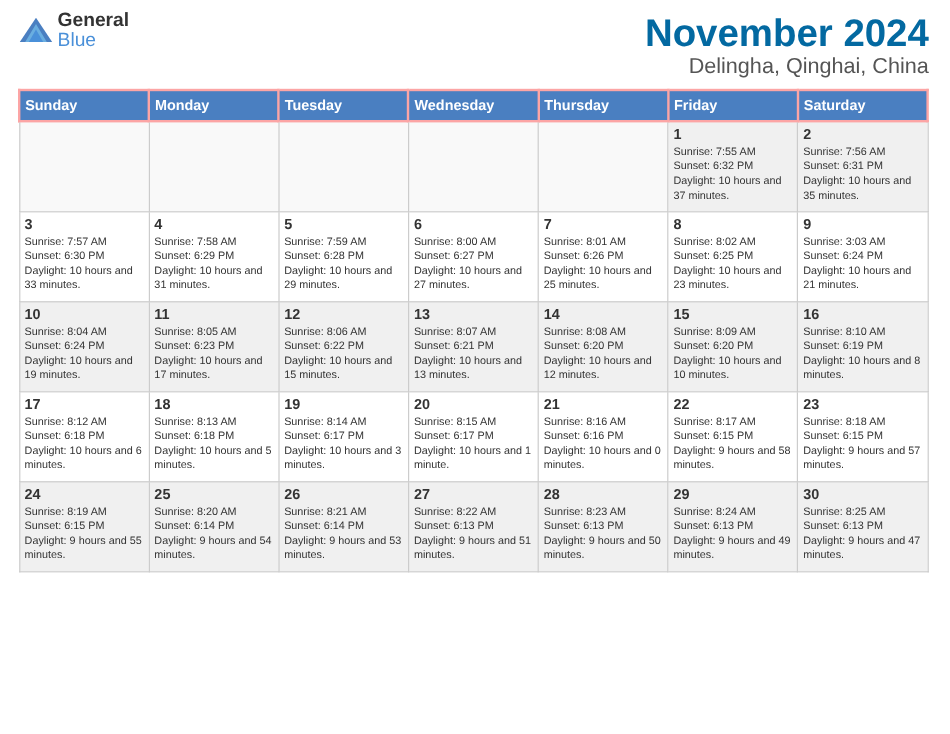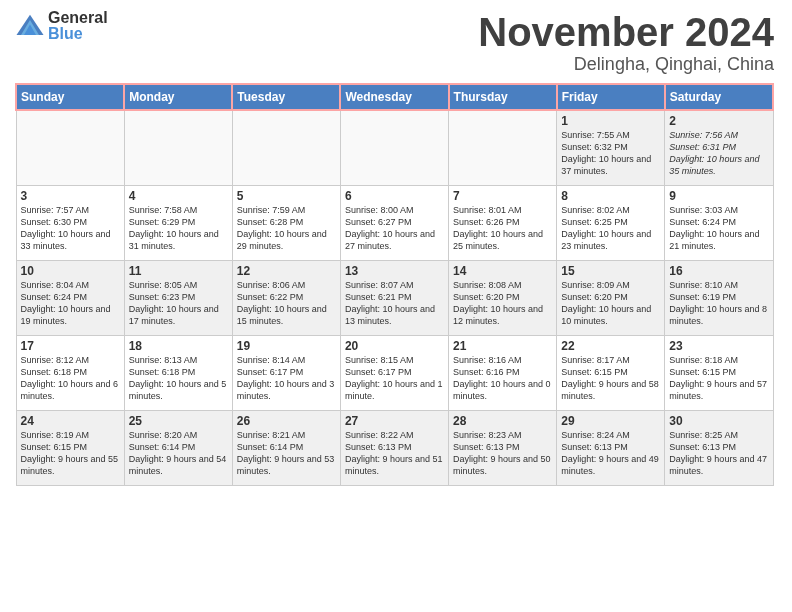--- a/index.html
+++ b/index.html
@@ -30,35 +30,35 @@
       flex-direction: column;
       line-height: 1;
     }
     .logo-general {
       font-size: 16px;
       font-weight: bold;
       color: #333;
     }
     .logo-blue {
       font-size: 16px;
-      font-weight: bold;
+      font-weight: normal;
       color: #4a90d9;
     }
     .logo-icon {
       width: 30px;
       height: 30px;
       margin-right: 3px;
     }
     .title-block {
       text-align: right;
     }
     .month-title {
-      font-size: 40px;
+      font-size: 32px;
       font-weight: bold;
-      color: #404040;
+      color: #0369a1;
       line-height: 1.1;
     }
     .location {
       font-size: 18px;
       color: #555;
     }
     table {
       width: 100%;
       border-collapse: collapse;
       table-layout: fixed;
@@ -142,21 +142,21 @@
           <td class="empty"></td>
           <td class="empty"></td>
           <td class="shaded">
             <span class="day-num">1</span>
             <div class="day-info" style="white-space: pre-line;">Sunrise: 7:55 AM
 Sunset: 6:32 PM
 Daylight: 10 hours and 37 minutes.</div>
           </td>
           <td class="shaded">
             <span class="day-num">2</span>
-            <div class="day-info" style="white-space: pre-line; font-style: italic;">Sunrise: 7:56 AM
+            <div class="day-info" style="white-space: pre-line;">Sunrise: 7:56 AM
 Sunset: 6:31 PM
 Daylight: 10 hours and 35 minutes.</div>
           </td>
         </tr>
         <tr>
           <td>
             <span class="day-num">3</span>
             <div class="day-info" style="white-space: pre-line;">Sunrise: 7:57 AM
 Sunset: 6:30 PM
 Daylight: 10 hours and 33 minutes.</div>

